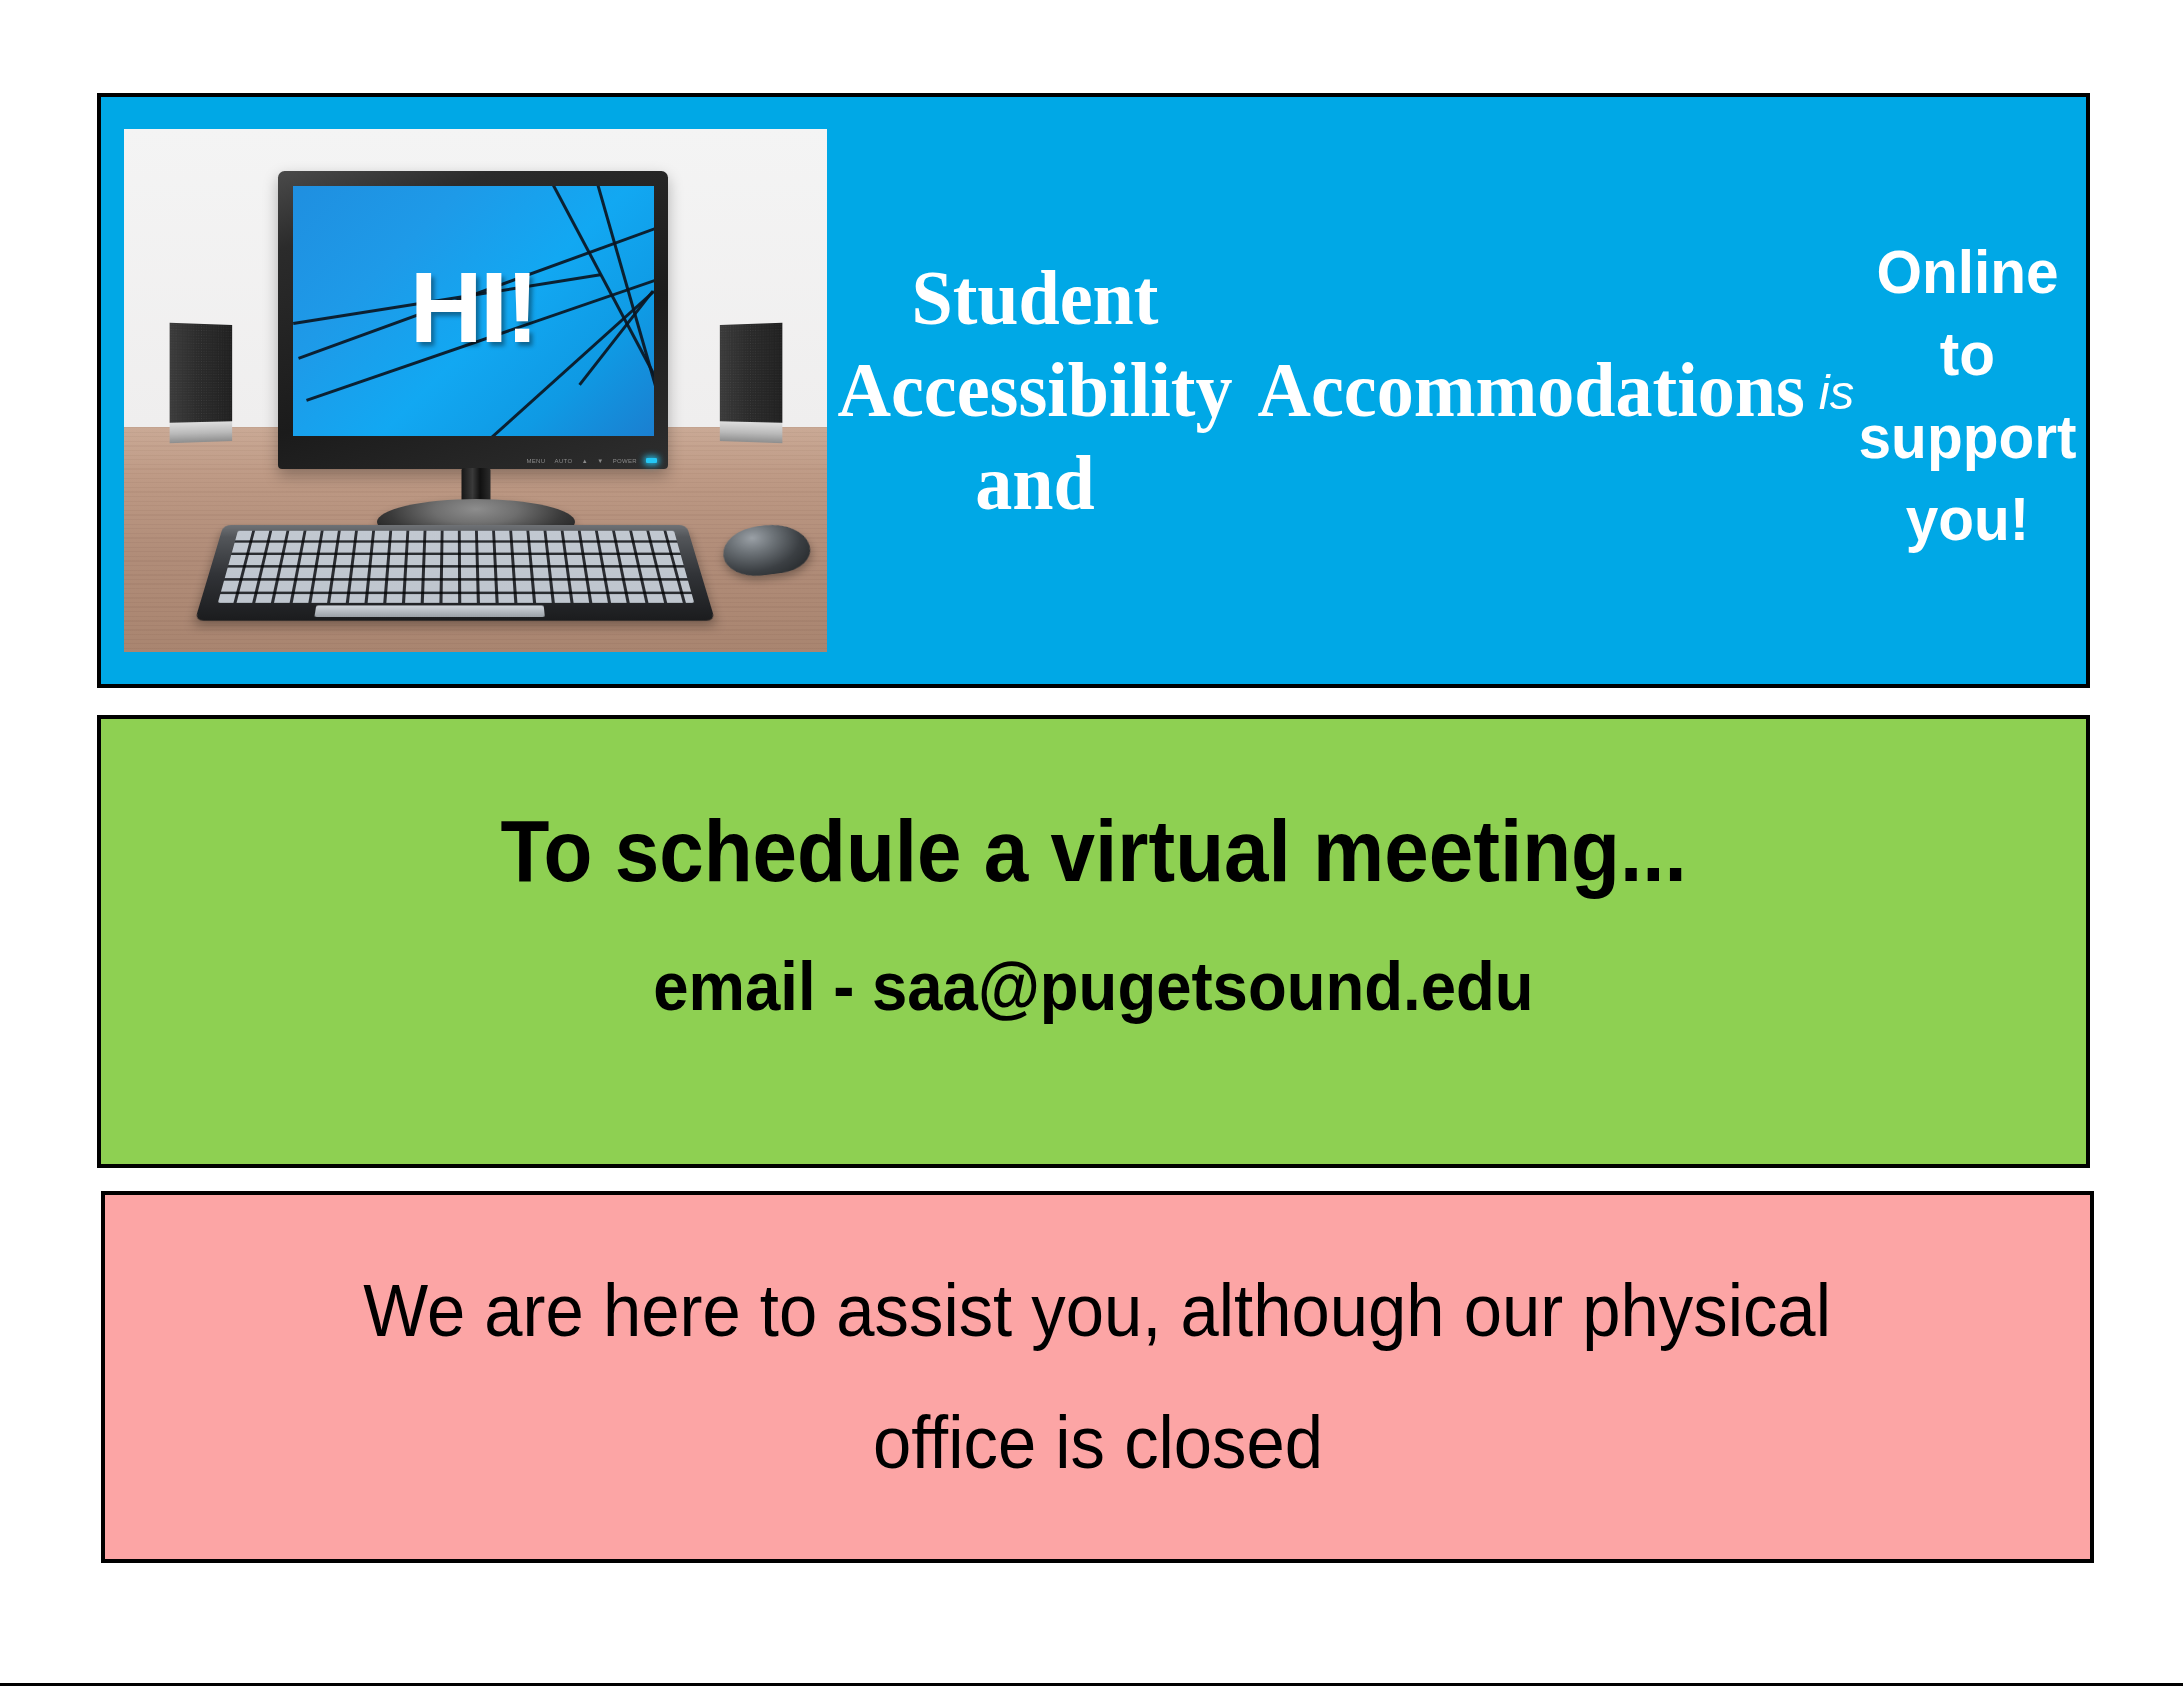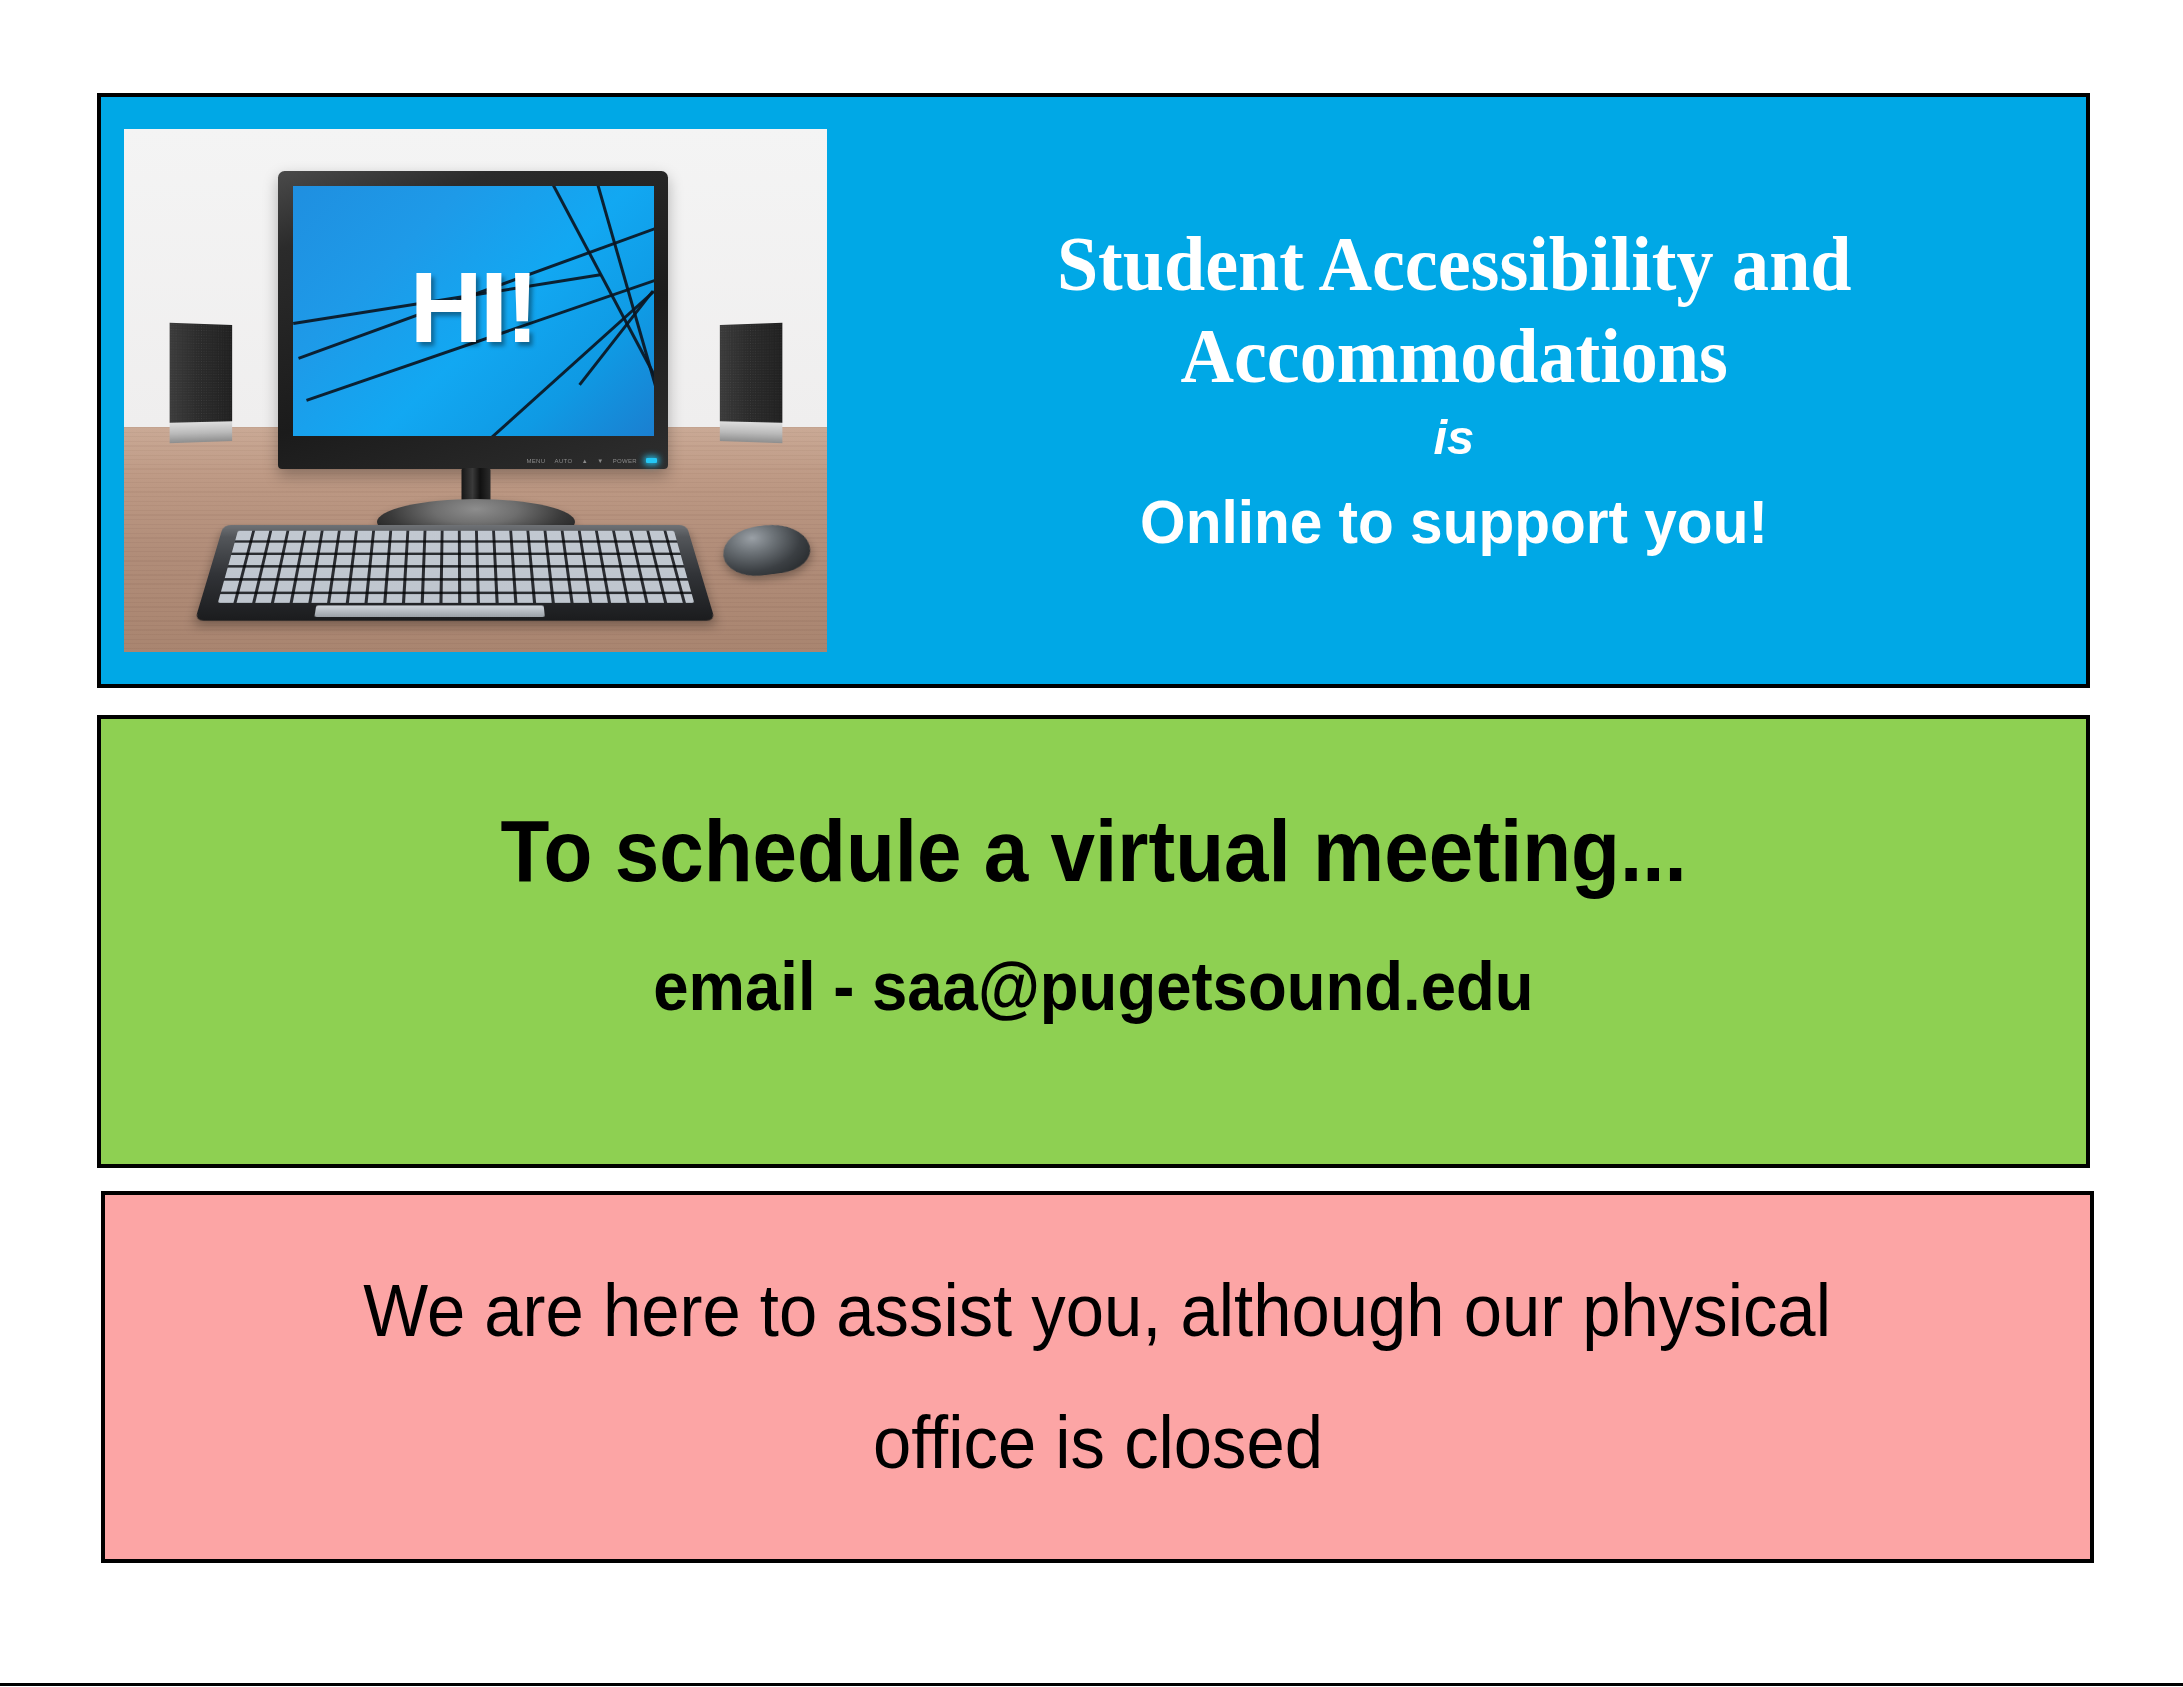--- a/index.html
+++ b/index.html
@@ -195,36 +195,36 @@
   }
 
   
   #headline-block {
     position: absolute;
     left: 734px;
     top: 13.2px;
     right: 13.2px;
     bottom: 13.2px;
     display: flex;
-    flex-direction: column;
+    flex-direction: row;
     justify-content: center;
     align-items: center;
     color: #ffffff;
     text-align: center;
   }
   .h-serif {
     font-family: "Liberation Serif", "DejaVu Serif", serif;
     font-weight: bold;
     font-size: 78px;
     line-height: 1.18;
     transform: scaleX(.95);
   }
   .h-is {
     font-family: "Liberation Sans", sans-serif;
-    font-weight: bold;
+    font-weight: normal;
     font-style: italic;
     font-size: 49px;
     line-height: 1.35;
     margin-top: 2.6px;
   }
   .h-sans {
     font-family: "Liberation Sans", sans-serif;
     font-weight: bold;
     font-size: 61px;
     line-height: 1.35;

